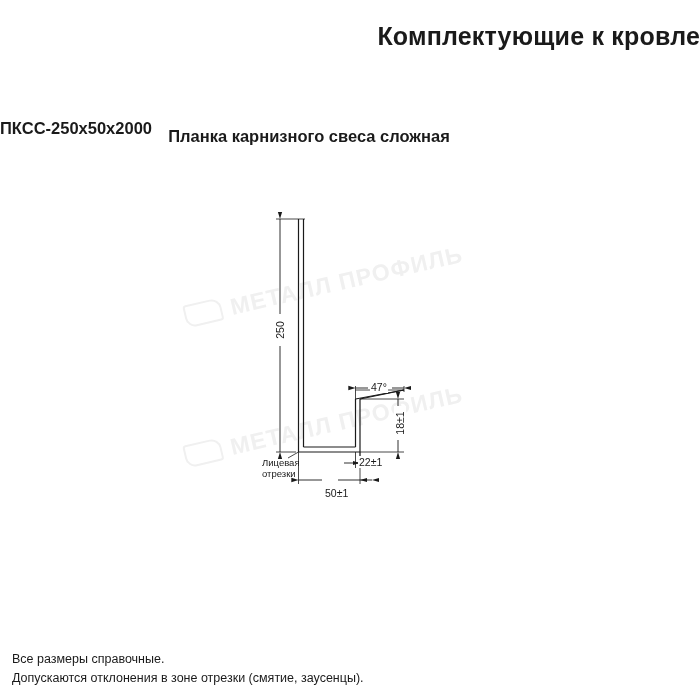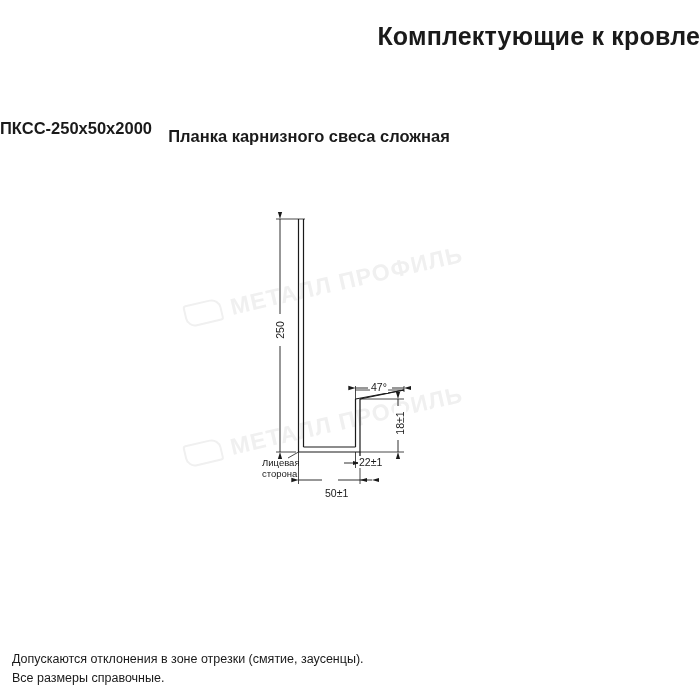--- a/index.html
+++ b/index.html
@@ -213,21 +213,21 @@
   <div class="dim" style="left: 324px; top: 487px;">50±1</div>
 
   <div class="dim" style="left: 358px; top: 456px;">22±1</div>
 
   <div class="dim dim-vert" style="left: 383px; top: 417px; width: 32px; text-align: center;">18±1</div>
 
   <div class="dim" style="left: 370px; top: 381px;">47°</div>
 
   <div class="face-label" style="left: 262px; top: 457px; width: 56px;">
     <div>Лицевая</div>
-    <div>сторона</div>
+    <div>отрезки</div>
   </div>
 
   <div class="footer">
+    <div>Все размеры справочные.</div>
     <div>Допускаются отклонения в зоне отрезки (смятие, заусенцы).</div>
-    <div>Все размеры справочные.</div>
   </div>
 
 </div>
 
 </body></html>

